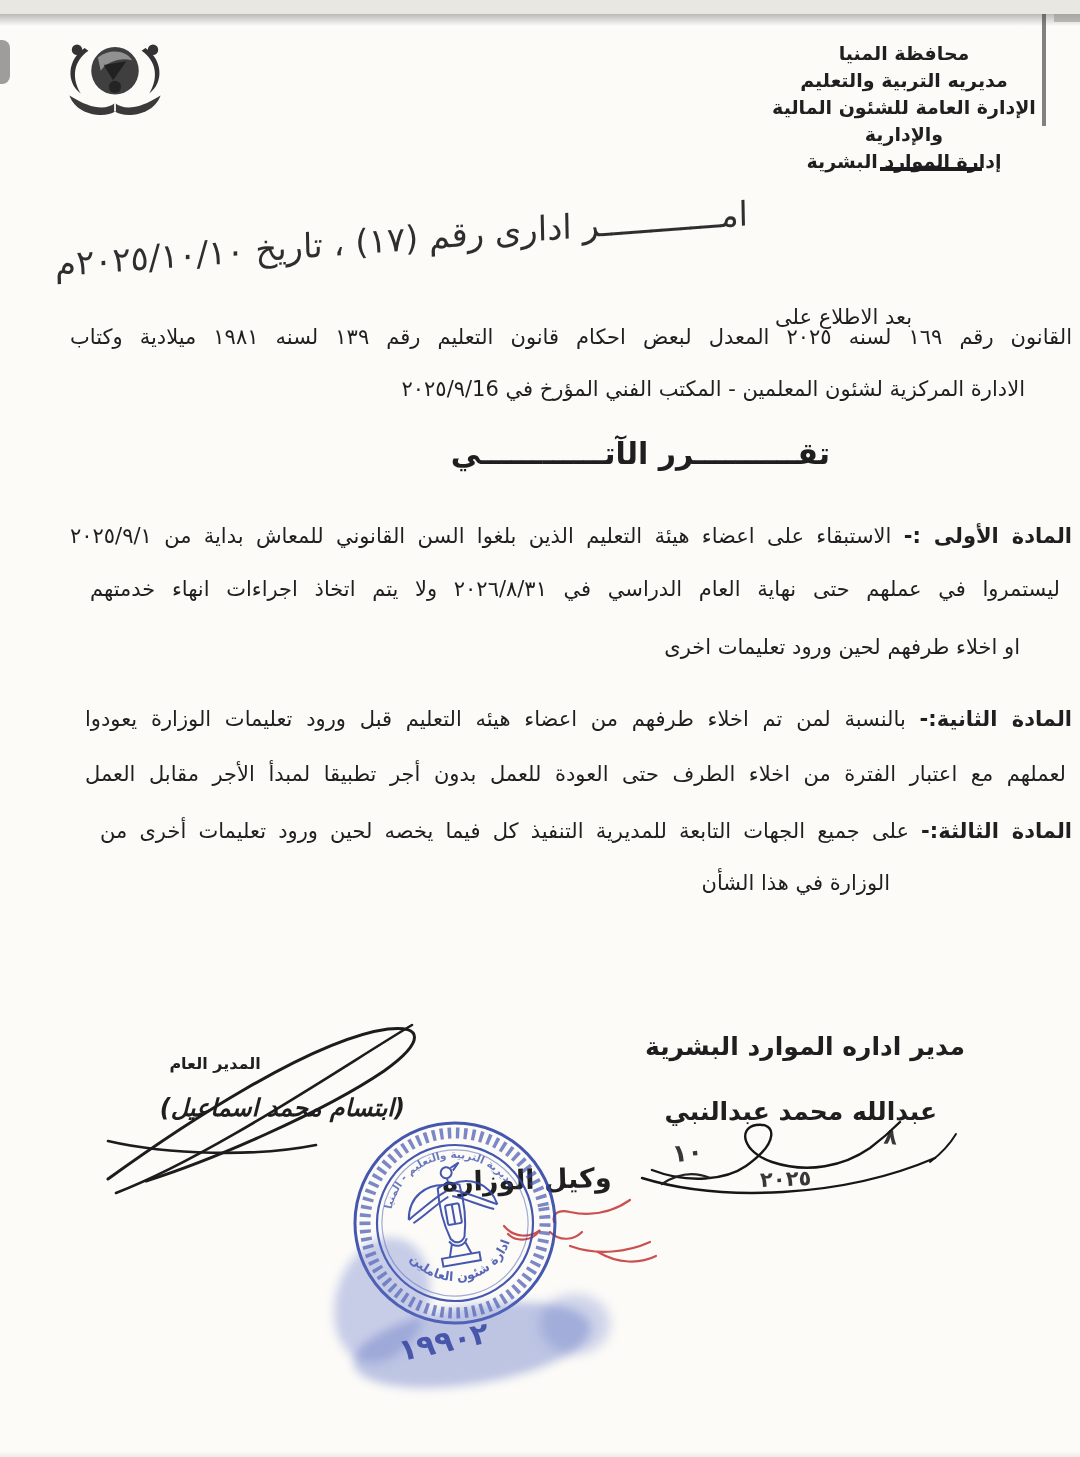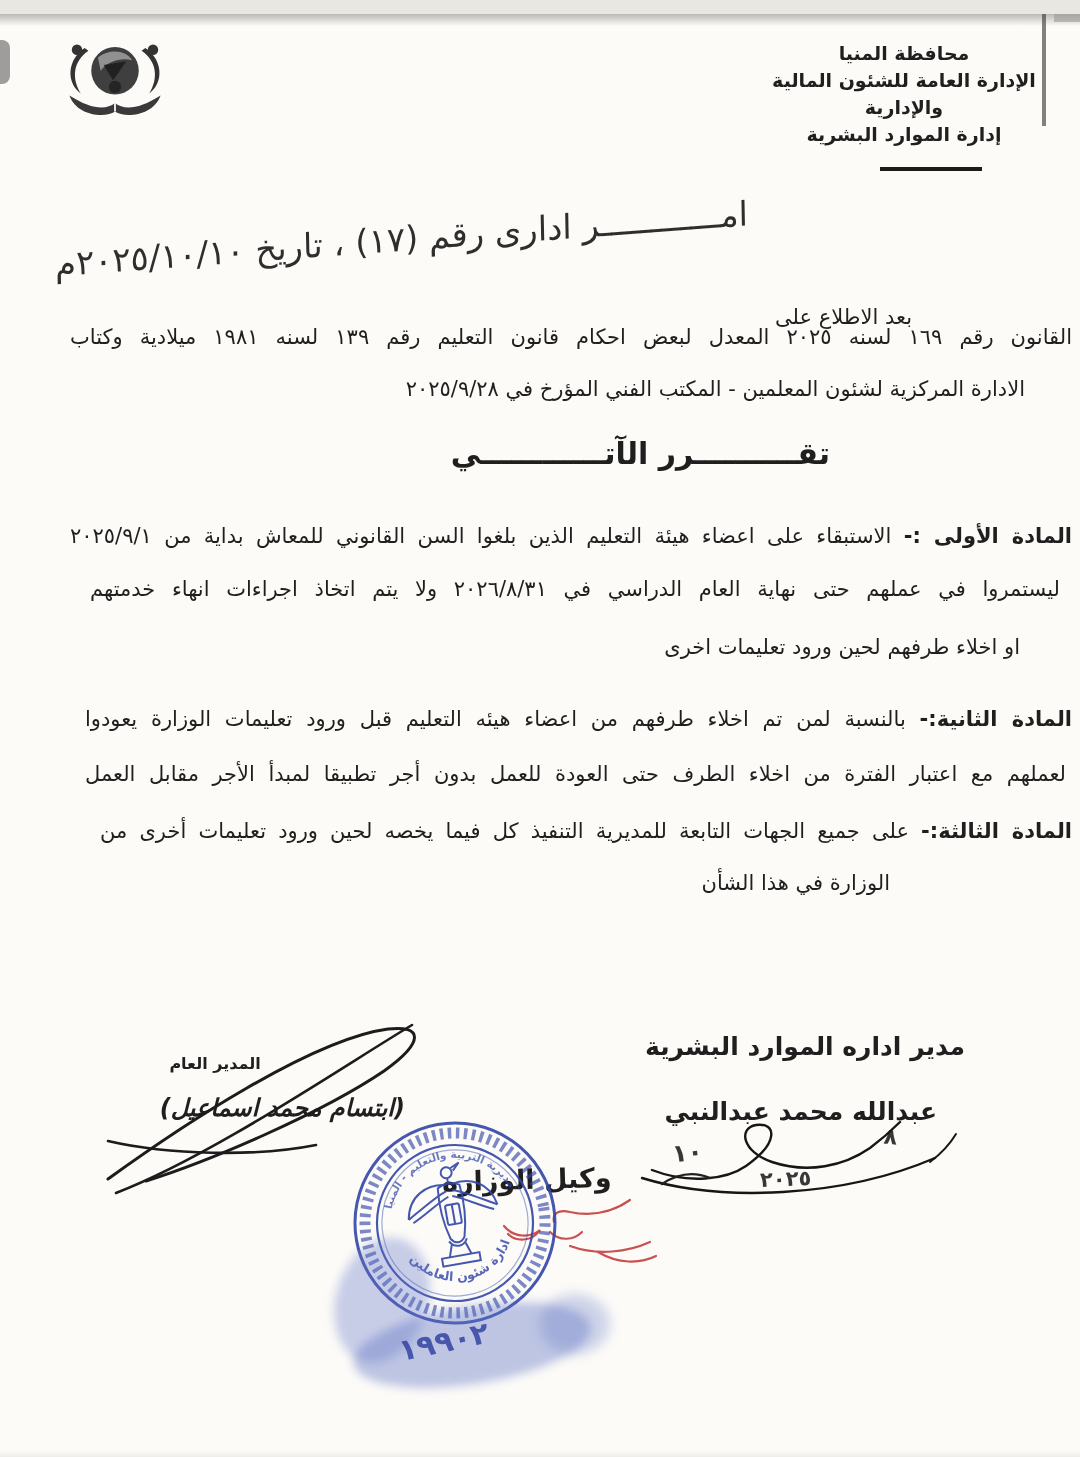--- a/index.html
+++ b/index.html
@@ -77,31 +77,32 @@
     <circle cx="60" cy="36" r="25" fill="#3f3f3f"></circle>
     <path d="M 42,22 C 55,12 72,15 78,25 C 66,22 52,26 45,36 Z" fill="#9a9a9a" opacity="0.9"></path>
     <path d="M 48,30 L 72,26 L 58,46 Z" fill="#1c1c1c" opacity="0.85"></path>
     <circle cx="60" cy="53" r="6.5" fill="#1e1e1e" opacity="0.8"></circle>
     <path d="M 12,62 C 34,76 50,78 60,70 C 70,78 86,76 108,62 C 100,84 70,86 60,79 C 50,86 20,84 12,62 Z" fill="#3a3a3a"></path>
     <path d="M 60,70 L 60,79" stroke="#efefef" stroke-width="2"></path>
   </svg>
 
   <div class="hdr">
     <div>محافظة المنيا</div>
+    <div>مديريه التربية والتعليم</div>
     <div>الإدارة العامة للشئون المالية والإدارية</div>
     <div>إدارة الموارد البشرية</div>
   </div>
   <div class="hdr-rule"></div>
 
   <div class="order-line">امــــــــــــر ادارى رقم (١٧) ، تاريخ ٢٠٢٥/١٠/١٠م</div>
 
   <div class="ln" style="right:168px;top:286px;">بعد الاطلاع على</div>
 
   <div class="ln j" style="left:70px;right:8px;top:306px;">القانون رقم ١٦٩ لسنه ٢٠٢٥ المعدل لبعض احكام قانون التعليم رقم ١٣٩ لسنه ١٩٨١ ميلادية وكتاب</div>
-  <div class="ln" style="right:55px;top:358px;">الادارة المركزية لشئون المعلمين - المكتب الفني المؤرخ في ٢٠٢٥/٩/٢٨</div>
+  <div class="ln" style="right:55px;top:358px;">الادارة المركزية لشئون المعلمين - المكتب الفني المؤرخ في ٢٠٢٥/٩/16</div>
 
   <div class="heading">تقــــــــــرر الآتــــــــــــي</div>
 
   <div class="ln j" style="left:70px;right:8px;top:505px;">
     <b class="b">المادة الأولى :-</b>
     <span>الاستبقاء على اعضاء هيئة التعليم الذين بلغوا السن القانوني للمعاش بداية من ٢٠٢٥/٩/١</span>
   </div>
   <div class="ln j" style="left:90px;right:20px;top:558px;">ليستمروا في عملهم حتى نهاية العام الدراسي في ٢٠٢٦/٨/٣١ ولا يتم اتخاذ اجراءات انهاء خدمتهم</div>
   <div class="ln" style="right:60px;top:616px;">او اخلاء طرفهم لحين ورود تعليمات اخرى</div>
 

